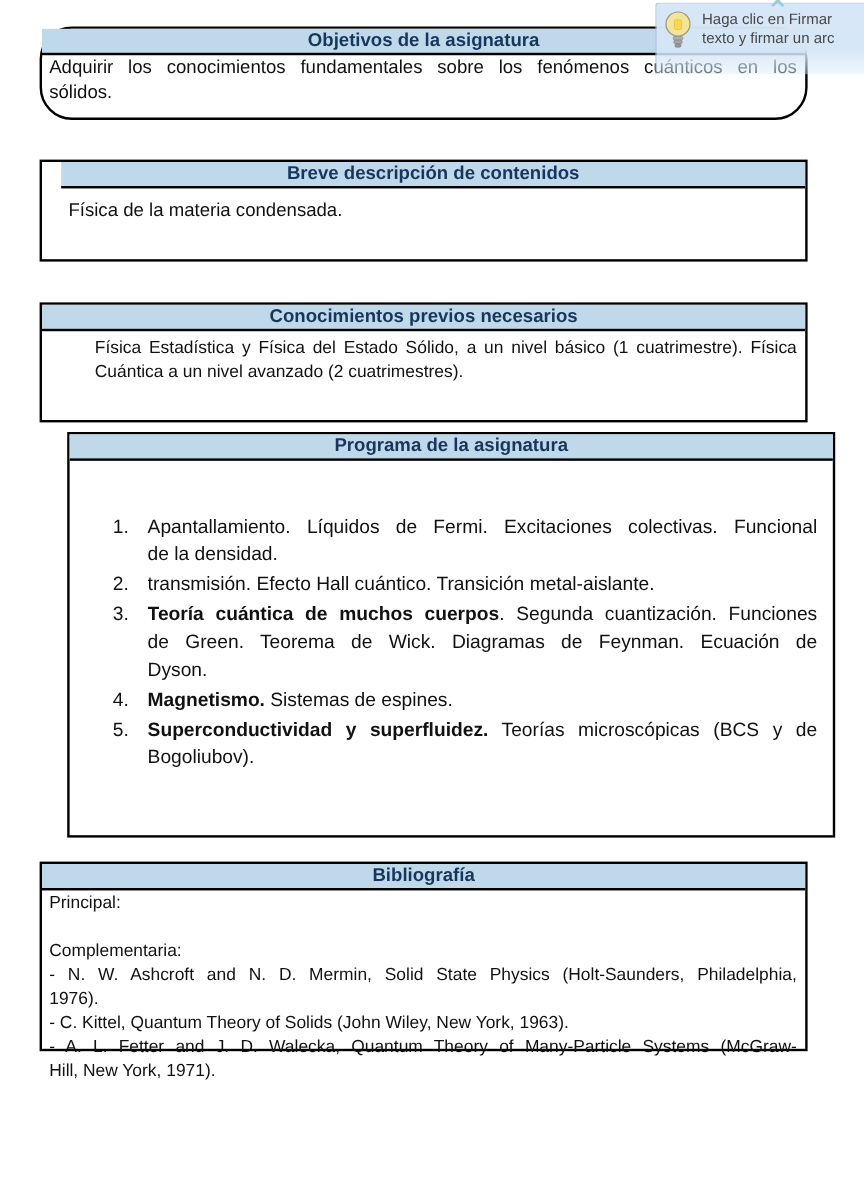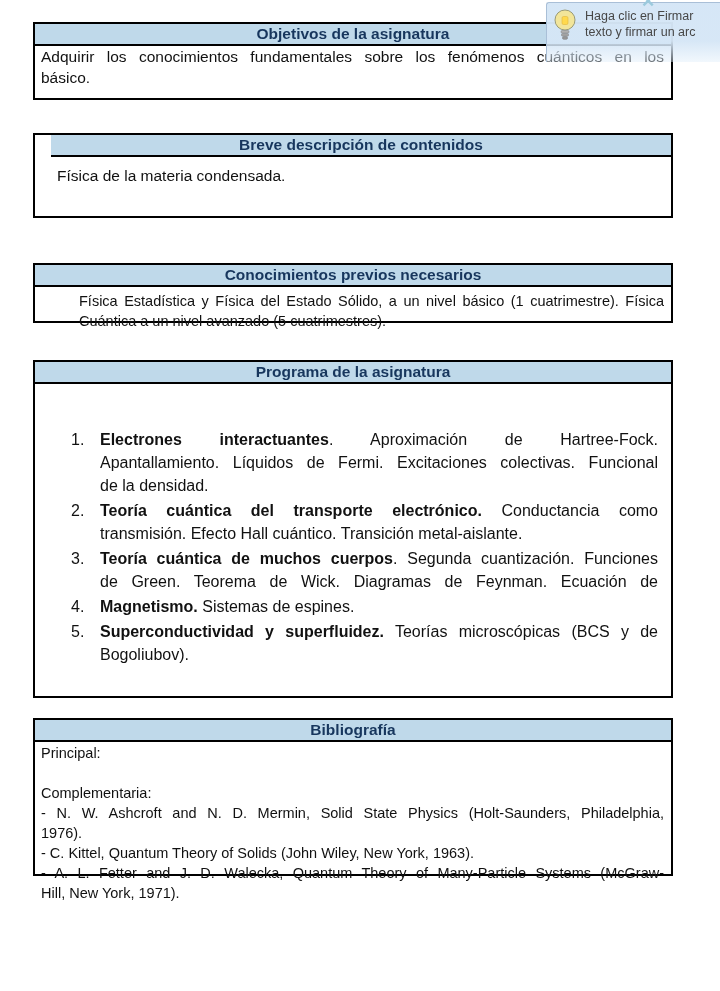--- a/index.html
+++ b/index.html
@@ -21,24 +21,24 @@
   .box-header {
     height: 20px; line-height: 20px;
     border-bottom: 2px solid var(--box-border, #000);
     background: var(--header-bg, #bfd9ea);
     color: var(--header-text, #17365d);
     font-weight: bold;
     font-size: 15.5px;
     text-align: center;
   }
   .box-body { padding: 2px 7px 0 6px; }
-  .b0 { top: 22px;  height: 78px; }
+  .b0 { top: 22px;  height: 78px; border-radius: 27px; }
   .b1 { top: 133px; height: 85px; padding-left: 16px; }
-  .b2 { top: 263px; height: 60px; }
-  .b3 { top: 360px; height: 338px; }
+  .b2 { top: 252px; height: 100px; }
+  .b3 { top: 360px; height: 338px; margin-left: 23px; }
   .b4 { top: 718px; height: 158px; }
   .b0 .box-body { padding-top: 0; }
   .b1 .box-body { padding-top: 8px; }
   .b2 .box-body { padding-top: 4px; padding-left: 44px; }
   .b4 .box-body { padding-top: 1px; }
 
   .text-line { white-space: pre; overflow: hidden; }
   .b0 .text-line, .b1 .text-line { font-size: 15.5px; line-height: 21px; min-height: 21px; }
   .b2 .text-line, .b4 .text-line { font-size: 14.5px; line-height: 20px; min-height: 20px; }
   .stretch { white-space: normal !important; text-align: justify; text-align-last: justify; }
@@ -76,58 +76,57 @@
     z-index: 6;
   }
 </style>
 </head>
 <body style="--header-bg: #bfd9ea; --header-text: #17365d; --box-border: #000000; --tooltip-border: #a9bfd7;">
 
 <div class="box b0">
   <div class="box-header">Objetivos de la asignatura</div>
   <div class="box-body">
       <div class="text-line stretch">Adquirir los conocimientos fundamentales sobre los fenómenos cuánticos en los</div>
-      <div class="text-line">básico.</div>
+      <div class="text-line">sólidos.</div>
     </div>
 </div>
 
 <div class="box b1">
   <div class="box-header">Breve descripción de contenidos</div>
   <div class="box-body">
       <div class="text-line">Física de la materia condensada.</div>
     </div>
 </div>
 
 <div class="box b2">
   <div class="box-header">Conocimientos previos necesarios</div>
   <div class="box-body">
       <div class="text-line stretch">Física Estadística y Física del Estado Sólido, a un nivel básico (1 cuatrimestre). Física</div>
-      <div class="text-line">Cuántica a un nivel avanzado (5 cuatrimestres).</div>
+      <div class="text-line">Cuántica a un nivel avanzado (2 cuatrimestres).</div>
     </div>
 </div>
 
 <div class="box b3">
   <div class="box-header">Programa de la asignatura</div>
   <div class="box-body">
       <div class="prog-list">
         <div class="prog-item">
           <span class="num">1.</span>
-          <div class="line stretch"><span class="bold">Electrones interactuantes</span><span>. Aproximación de Hartree-Fock.</span></div>
           <div class="line stretch">Apantallamiento. Líquidos de Fermi. Excitaciones colectivas. Funcional</div>
           <div class="line">de la densidad.</div>
         </div>
         <div class="prog-item">
           <span class="num">2.</span>
-          <div class="line stretch"><span class="bold">Teoría cuántica del transporte electrónico.</span><span> Conductancia como</span></div>
           <div class="line">transmisión. Efecto Hall cuántico. Transición metal-aislante.</div>
         </div>
         <div class="prog-item">
           <span class="num">3.</span>
           <div class="line stretch"><span class="bold">Teoría cuántica de muchos cuerpos</span><span>. Segunda cuantización. Funciones</span></div>
           <div class="line stretch">de Green. Teorema de Wick. Diagramas de Feynman. Ecuación de</div>
+          <div class="line">Dyson.</div>
         </div>
         <div class="prog-item">
           <span class="num">4.</span>
           <div class="line"><span class="bold">Magnetismo.</span><span> Sistemas de espines.</span></div>
         </div>
         <div class="prog-item">
           <span class="num">5.</span>
           <div class="line stretch"><span class="bold">Superconductividad y superfluidez.</span><span> Teorías microscópicas (BCS y de</span></div>
           <div class="line">Bogoliubov).</div>
         </div>

